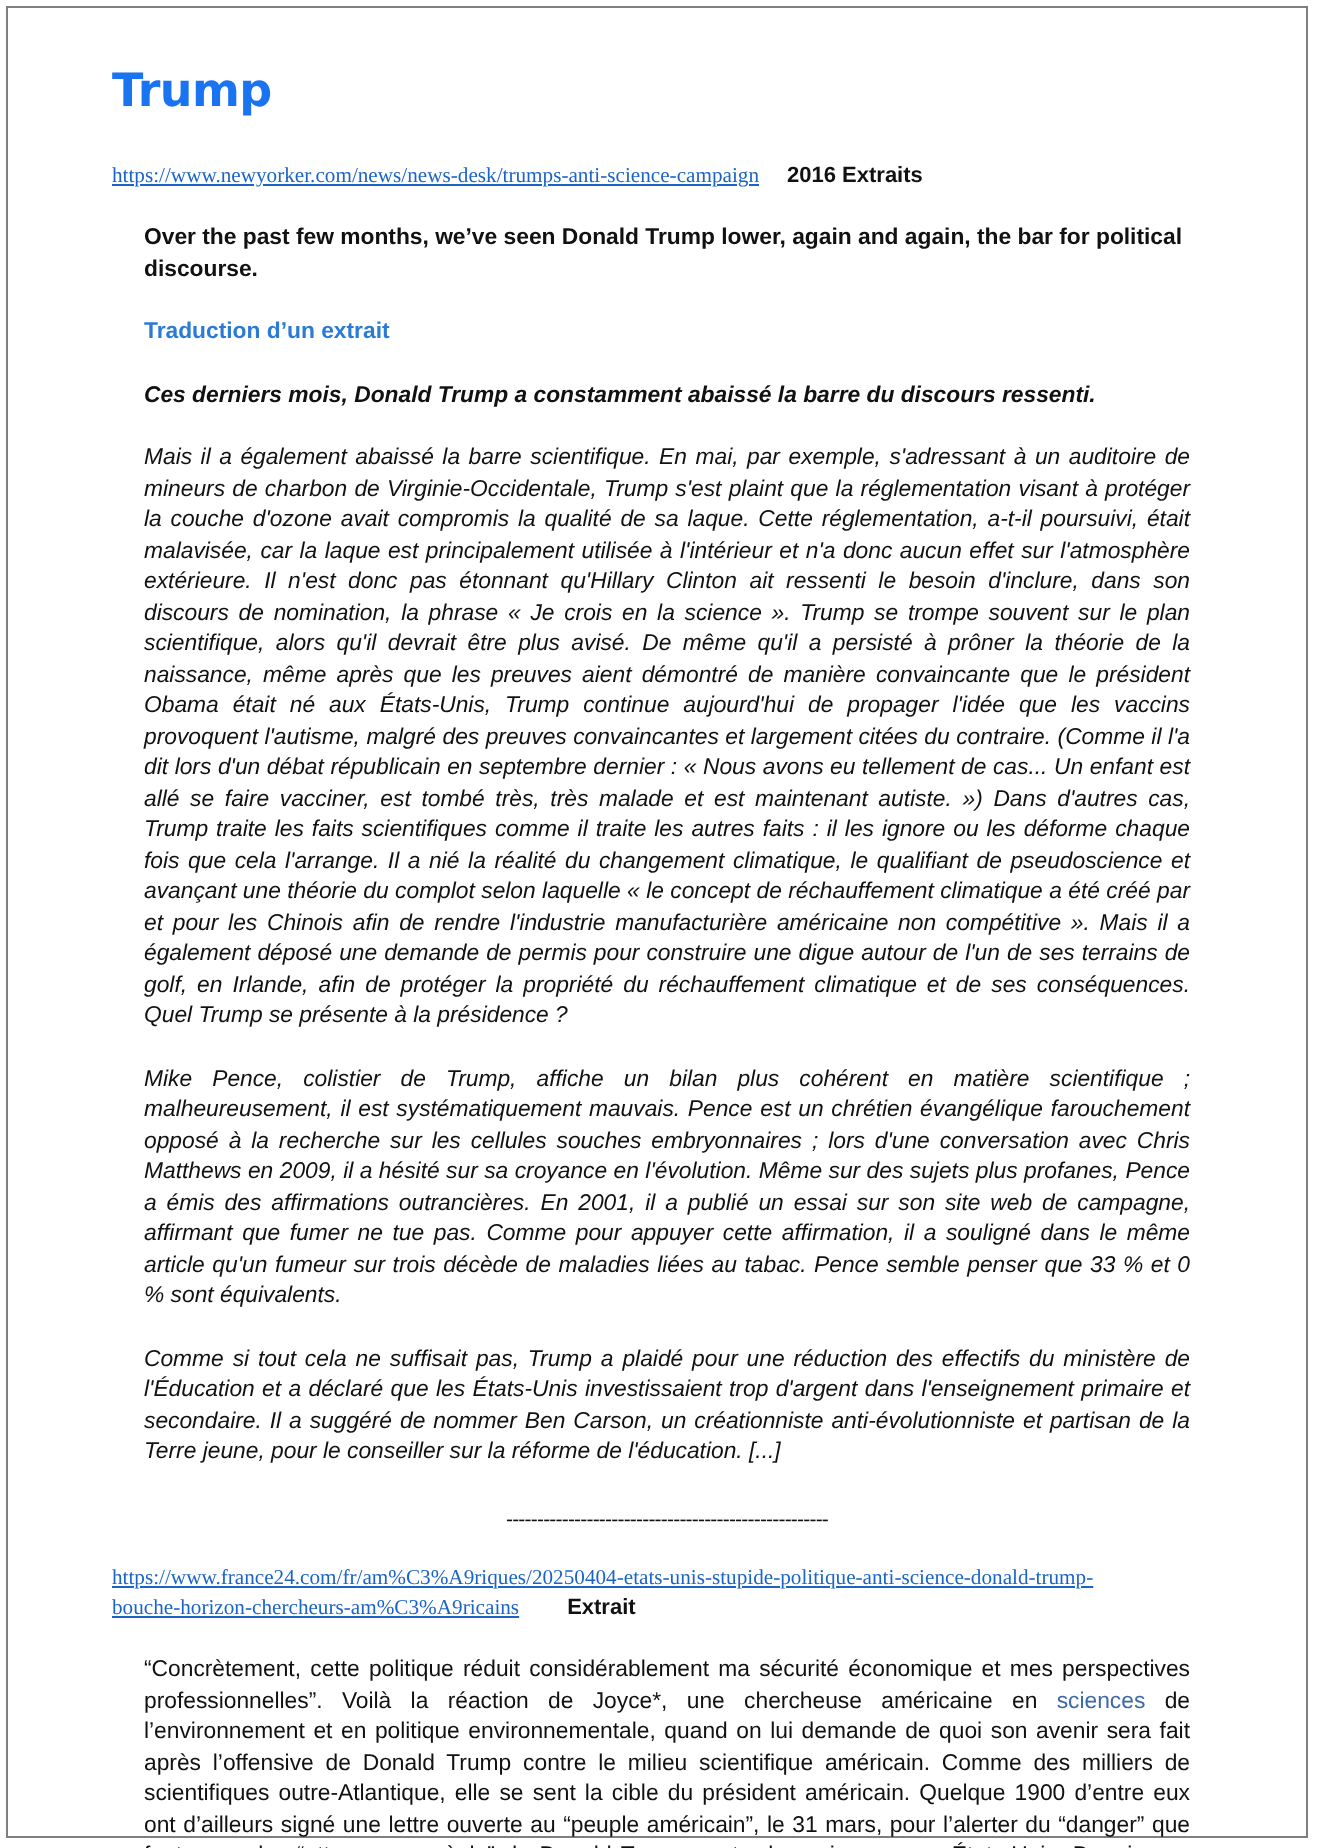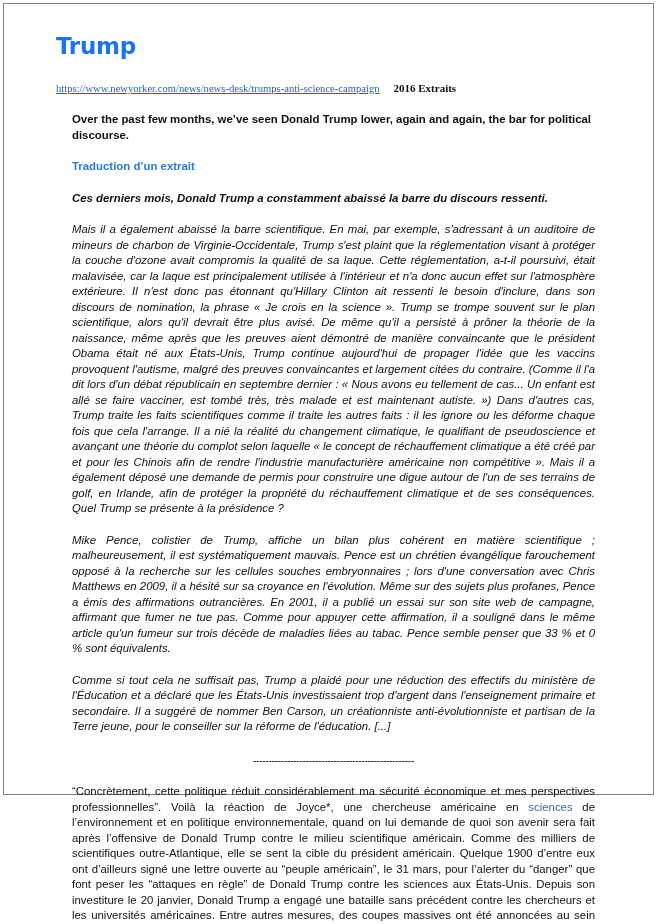--- a/index.html
+++ b/index.html
@@ -1,22 +1,22 @@
 <!DOCTYPE html>
 <html><head>
 <meta charset="utf-8">
 <style>
   html, body { margin:0; padding:0; background:#ffffff; }
   body { width:659px; height:924px; position:relative; overflow:hidden; font-family:"Liberation Sans", sans-serif; }
-  .page { position:absolute; left:3px; top:3px; width:651px; height:792px; border:1px solid #7f7f7f; box-sizing:border-box; background:#fff; }
+  .page { position:absolute; left:3px; top:3px; width:651px; height:916px; border:1px solid #7f7f7f; box-sizing:border-box; background:#fff; }
   .content { position:absolute; left:52px; top:28px; width:555px; color:#111; font-size:11.4px; line-height:15.5px; }
   .title { font-family:"DejaVu Sans", sans-serif; font-weight:bold; color:#1a73f0; font-size:23px; line-height:28px; margin:0 0 21px 0; letter-spacing:-0.3px; }
   a.link { color:#1a64c8; text-decoration:underline;font-family:Liberation Serif, serif; }
   .srcline { font-size:10.6px; line-height:15px; }
-  .tag { font-weight:bold; font-size:11px; margin-left:14px;font-family:Liberation Serif, serif; }
+  .tag { font-weight:bold; font-size:11px; margin-left:14px; }
   .tag2 { margin-left:24px; }
   .bold { font-weight:bold; }
   .blue { color:#2a7ad6; }
   .ital { font-style:italic; }
   .just { text-align:justify; }
   p { margin:16px; }
   .sep { text-align:center; margin:18px 0 14px 0; font-size:10.5px; letter-spacing:-0.4px; }
   .sci { color:#3c6aa8; }
 </style>
 </head>
@@ -31,15 +31,18 @@
     </div>
     <p class="bold">Over the past few months, we’ve seen Donald Trump lower, again and again, the bar for political discourse.</p>
     <p class="bold blue">Traduction d’un extrait</p>
     <p class="bold ital">Ces derniers mois, Donald Trump a constamment abaissé la barre du discours ressenti.</p>
     <p class="ital just">Mais il a également abaissé la barre scientifique. En mai, par exemple, s'adressant à un auditoire de mineurs de charbon de Virginie-Occidentale, Trump s'est plaint que la réglementation visant à protéger la couche d'ozone avait compromis la qualité de sa laque. Cette réglementation, a-t-il poursuivi, était malavisée, car la laque est principalement utilisée à l'intérieur et n'a donc aucun effet sur l'atmosphère extérieure. Il n'est donc pas étonnant qu'Hillary Clinton ait ressenti le besoin d'inclure, dans son discours de nomination, la phrase « Je crois en la science ». Trump se trompe souvent sur le plan scientifique, alors qu'il devrait être plus avisé. De même qu'il a persisté à prôner la théorie de la naissance, même après que les preuves aient démontré de manière convaincante que le président Obama était né aux États-Unis, Trump continue aujourd'hui de propager l'idée que les vaccins provoquent l'autisme, malgré des preuves convaincantes et largement citées du contraire. (Comme il l'a dit lors d'un débat républicain en septembre dernier : « Nous avons eu tellement de cas... Un enfant est allé se faire vacciner, est tombé très, très malade et est maintenant autiste. ») Dans d'autres cas, Trump traite les faits scientifiques comme il traite les autres faits : il les ignore ou les déforme chaque fois que cela l'arrange. Il a nié la réalité du changement climatique, le qualifiant de pseudoscience et avançant une théorie du complot selon laquelle « le concept de réchauffement climatique a été créé par et pour les Chinois afin de rendre l'industrie manufacturière américaine non compétitive ». Mais il a également déposé une demande de permis pour construire une digue autour de l'un de ses terrains de golf, en Irlande, afin de protéger la propriété du réchauffement climatique et de ses conséquences. Quel Trump se présente à la présidence ?</p>
     <p class="ital just">Mike Pence, colistier de Trump, affiche un bilan plus cohérent en matière scientifique ; malheureusement, il est systématiquement mauvais. Pence est un chrétien évangélique farouchement opposé à la recherche sur les cellules souches embryonnaires ; lors d'une conversation avec Chris Matthews en 2009, il a hésité sur sa croyance en l'évolution. Même sur des sujets plus profanes, Pence a émis des affirmations outrancières. En 2001, il a publié un essai sur son site web de campagne, affirmant que fumer ne tue pas. Comme pour appuyer cette affirmation, il a souligné dans le même article qu'un fumeur sur trois décède de maladies liées au tabac. Pence semble penser que 33 % et 0 % sont équivalents.</p>
     <p class="ital just">Comme si tout cela ne suffisait pas, Trump a plaidé pour une réduction des effectifs du ministère de l'Éducation et a déclaré que les États-Unis investissaient trop d'argent dans l'enseignement primaire et secondaire. Il a suggéré de nommer Ben Carson, un créationniste anti-évolutionniste et partisan de la Terre jeune, pour le conseiller sur la réforme de l'éducation. [...]</p>
 
     <div class="sep">----------------------------------------------------</div>
 
+    <div class="srcline">
+      <a class="link" href="#"><span>https://www.france24.com/fr/am%C3%A9riques/20250404-etats-unis-stupide-politique-anti-science-donald-trump-</span><br><span>bouche-horizon-chercheurs-am%C3%A9ricains</span></a><span class="tag tag2">Extrait</span>
+    </div>
     <p class="just"><span>“Concrètement, cette politique réduit considérablement ma sécurité économique et mes perspectives professionnelles”. Voilà la réaction de Joyce*, une chercheuse américaine en </span><a class="sci" href="#" style="text-decoration:none">sciences</a><span> de l’environnement et en politique environnementale, quand on lui demande de quoi son avenir sera fait après l’offensive de Donald Trump contre le milieu scientifique américain. Comme des milliers de scientifiques outre-Atlantique, elle se sent la cible du président américain. Quelque 1900 d’entre eux ont d’ailleurs signé une lettre ouverte au “peuple américain”, le 31 mars, pour l’alerter du “danger” que font peser les “attaques en règle” de Donald Trump contre les sciences aux États-Unis. Depuis son investiture le 20 janvier, Donald Trump a engagé une bataille sans précédent contre les chercheurs et les universités américaines. Entre autres mesures, des coupes massives ont été annoncées au sein des personnels des agences fédérales, des financements suspendus ou annulés, ou encore des données rendues inaccessibles. Par ailleurs, le langage scientifique à adopter a aussi été largement modifié par la nouvelle administration fédérale. Exit les termes “égalité”, “diversité” ou encore “pollution” qui font partie d’une liste, compilée par le New York Times début mars, de plusieurs centaines de mots “à limiter ou à éviter” pour les recherches scientifiques, selon des documents officiels. Des expressions faisant référence au climat (“crise climatique”, “science du climat”) sont aussi à bannir. Dans le même temps, Donald Trump multiplie les attaques contre l'Agence américaine d'observation océanique et atmosphérique – la NOAA, un organisme gouvernemental jouant un rôle primordial dans la recherche scientifique mondiale et dans la surveillance météorologique.</span></p>
   </div>
 </div>
 
 </body></html>

